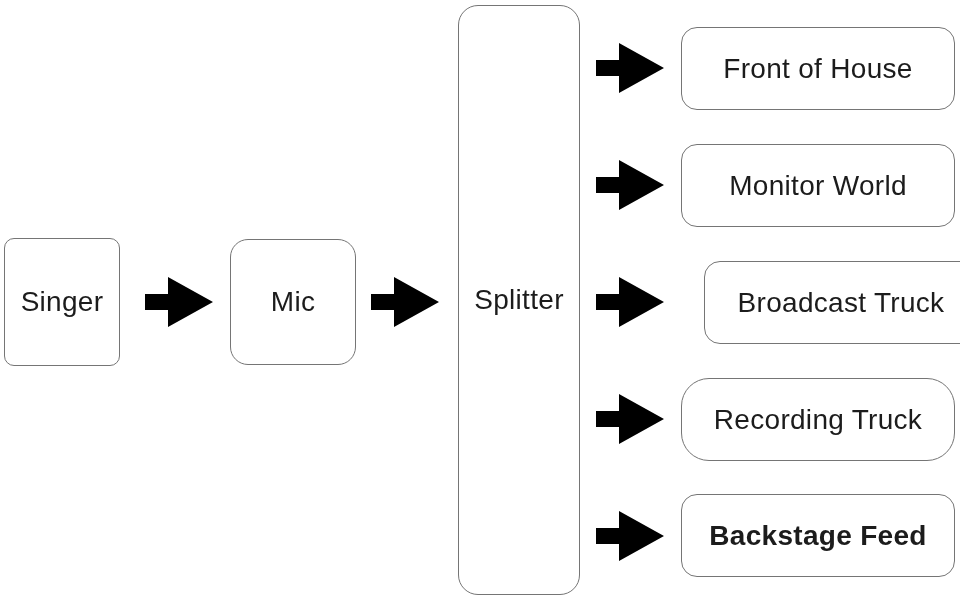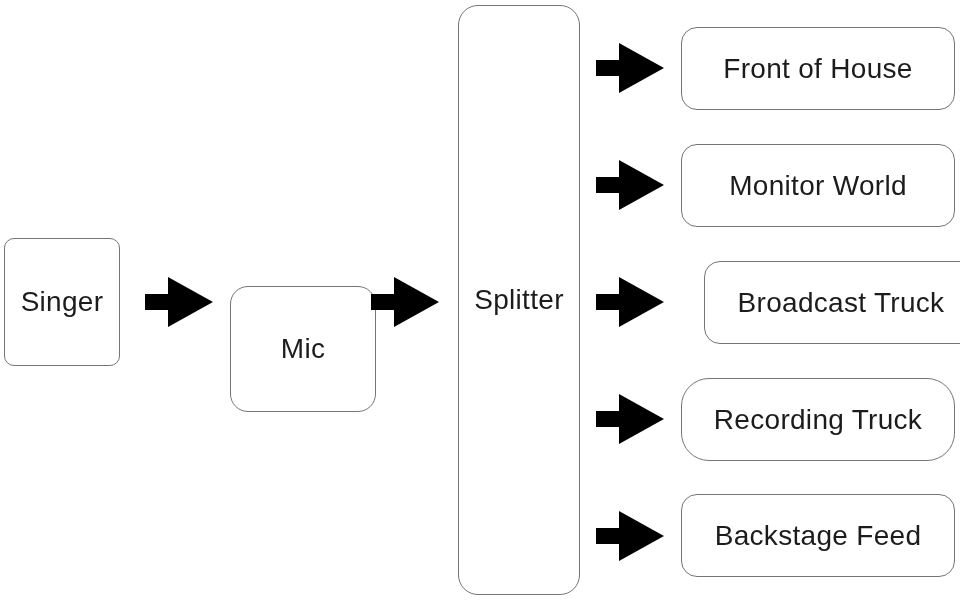--- a/index.html
+++ b/index.html
@@ -24,28 +24,28 @@
     background: var(--bg);
     border: 1.5px solid var(--border);
     display: flex;
     align-items: center;
     justify-content: center;
     font-size: 28px;
     letter-spacing: 0.3px;
     color: var(--text);
   }
   .box-singer   { left: 4px;   top: 238px; width: 116px; height: 128px; border-radius: 10px; }
-  .box-mic      { left: 230px; top: 239px; width: 146px; height: 126px; border-radius: 18px; margin-top: 47px; }
+  .box-mic      { left: 230px; top: 239px; width: 126px; height: 126px; border-radius: 18px; }
   .box-splitter { left: 458px; top: 5px;   width: 122px; height: 590px; border-radius: 20px; }
   .box-out      { left: 681px; width: 274px; height: 83px; border-radius: 16px; }
   .out-0 { top: 27px; justify-content: center; }
   .out-1 { top: 144px; }
   .out-2 { top: 261px; margin-left: 23px; }
   .out-3 { top: 378px; border-radius: 28px; }
-  .out-4 { top: 494px; }
+  .out-4 { top: 494px; font-weight: bold; }
   .arrow {
     position: absolute;
     width: 68px;
     height: 50px;
   }
   .arrow polygon { fill: var(--arrow); }
   .arr-1 { left: 145px; top: 277px; }
   .arr-2 { left: 371px; top: 277px; }
   .arr-out { left: 596px; }
   .arr-o0 { top: 43px; }

